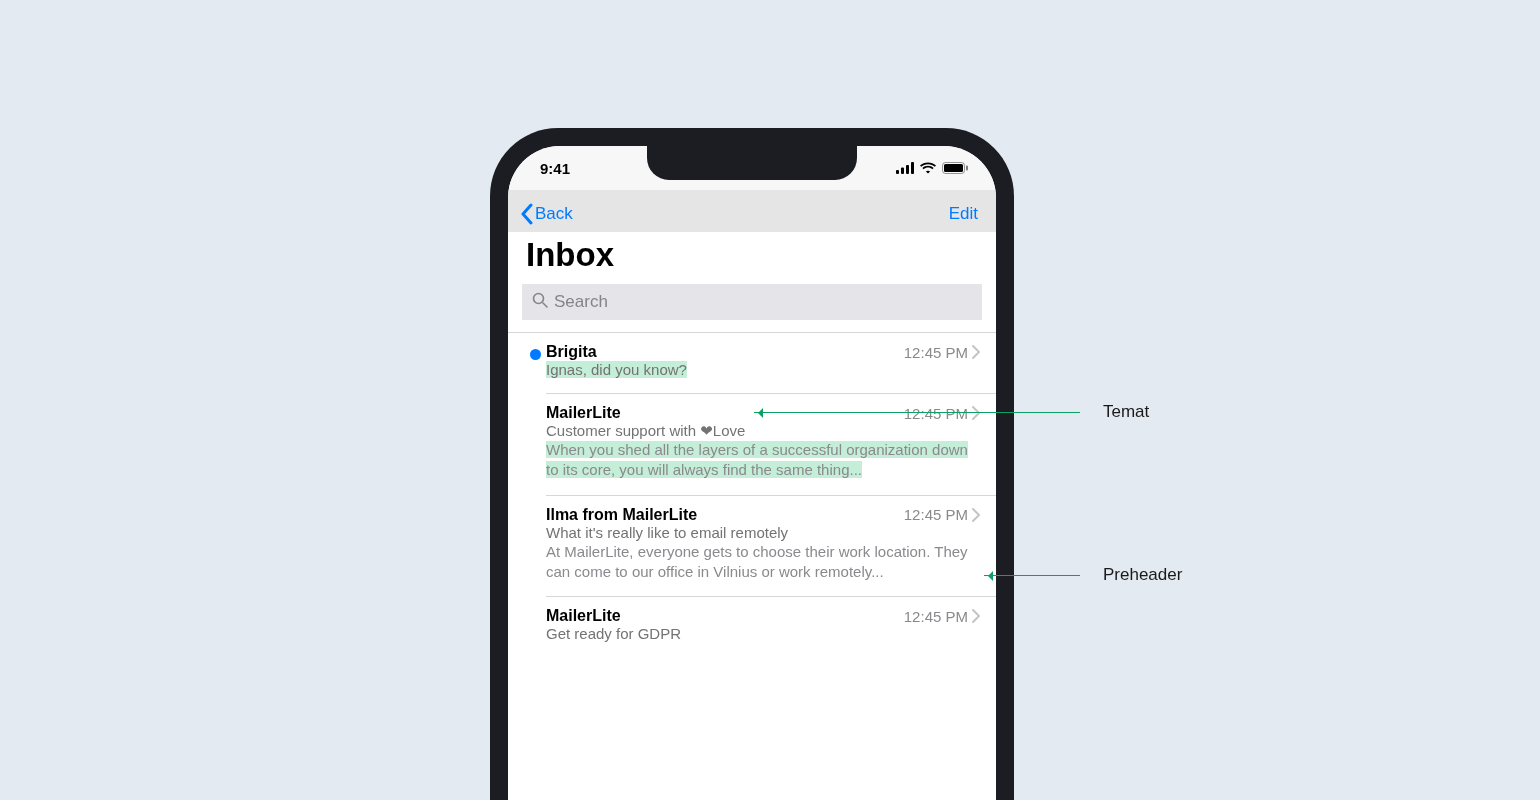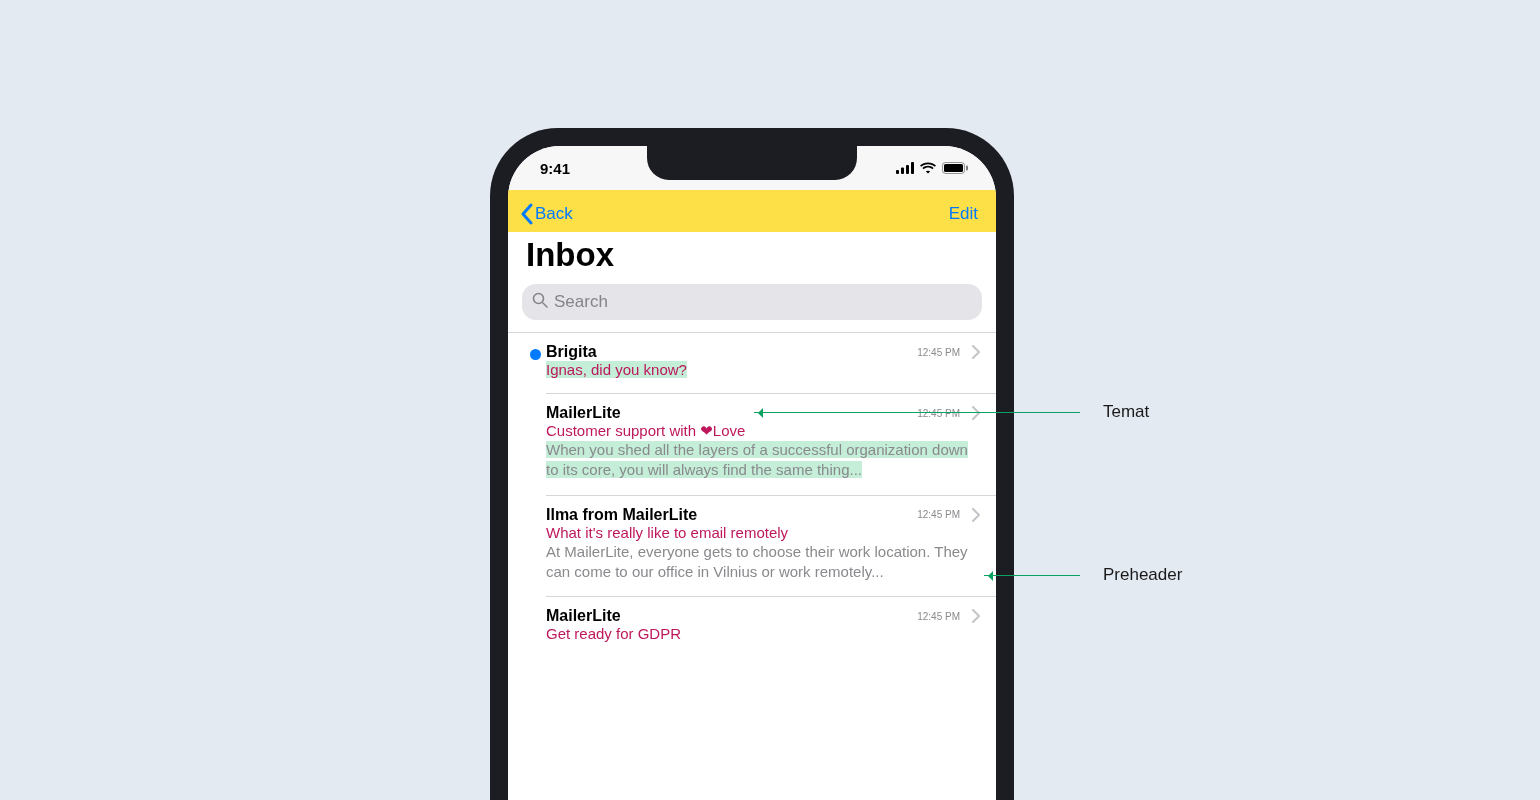--- a/index.html
+++ b/index.html
@@ -43,41 +43,41 @@
     display: flex; align-items: center; justify-content: space-between;
     padding: 0 28px 0 32px;
     font-size: 15px; font-weight: 600;
     color: #000;
     background: #f7f7f8;
   }
   .status-right { display: flex; align-items: center; gap: 6px; }
   .status-right svg { display: block; }
   
   .nav-bar {
-    background: #fde047;
+    background: #e5e5e5;
     padding: 6px 18px 0 12px;
   }
   .nav-row {
     display: flex; justify-content: space-between; align-items: center;
     height: 36px;
   }
   .back-btn {
     display: flex; align-items: center; gap: 2px;
     color: #007aff; font-size: 17px; cursor: pointer;
   }
   .back-btn svg { display:block; }
   .edit-btn { color: #007aff; font-size: 17px; cursor: pointer; }
   .title {
     font-size: 33px; font-weight: 700; color: #000;
     padding: 4px 0 10px 18px;
   }
   .search-wrap { padding: 0 14px 12px 14px; }
   .search-field {
     background: #e4e4e9;
-    border-radius: 14px;
+    border-radius: 0;
     height: 36px;
     display: flex; align-items: center; gap: 6px;
     padding: 0 10px;
     color: #848489;
     font-size: 17px;
   }
   .nav-divider { height:1px; background:#d6d6db; }
   
   .list { flex:1; overflow:hidden; background:#fff; }
   .row {
@@ -89,23 +89,23 @@
     display: flex; justify-content: center; padding-top: 6px;
   }
   .unread-dot {
     width: 11px; height: 11px; border-radius: 50%; background: #007aff;
   }
   .row-main { flex:1; min-width:0; }
   .row-top {
     display:flex; align-items:center; justify-content:space-between; gap:8px;
   }
   .sender { font-size: 16px; font-weight: 600; color:#000; }
-  .time-col { display:flex; align-items:center; gap:12px; color:#8a8a8e; font-size:10px; flex:none; }
+  .time-col { display:flex; align-items:center; gap:4px; color:#8a8a8e; font-size:15px; flex:none; }
   .chevron svg { display:block; }
-  .subject { font-size: 15px; color:#be185d; margin-top:2px; display:inline; }
+  .subject { font-size: 15px; color:#737373; margin-top:2px; display:inline; }
   .preview { font-size: 15px; color:#8a8a8e; margin-top:2px; line-height:1.35; display:inline; }
   .hl { background:#c4eed7; }
   .sep { height:1px; background:#d6d6db; margin-left:38px; }
   
   .callout-line {
     position:absolute; height:1px; background:#09a262;
   }
   .callout-line::after {
     content:""; position:absolute; left:-1px; top:-4px;
     border: 5px solid transparent; border-right-color:#09a262;

